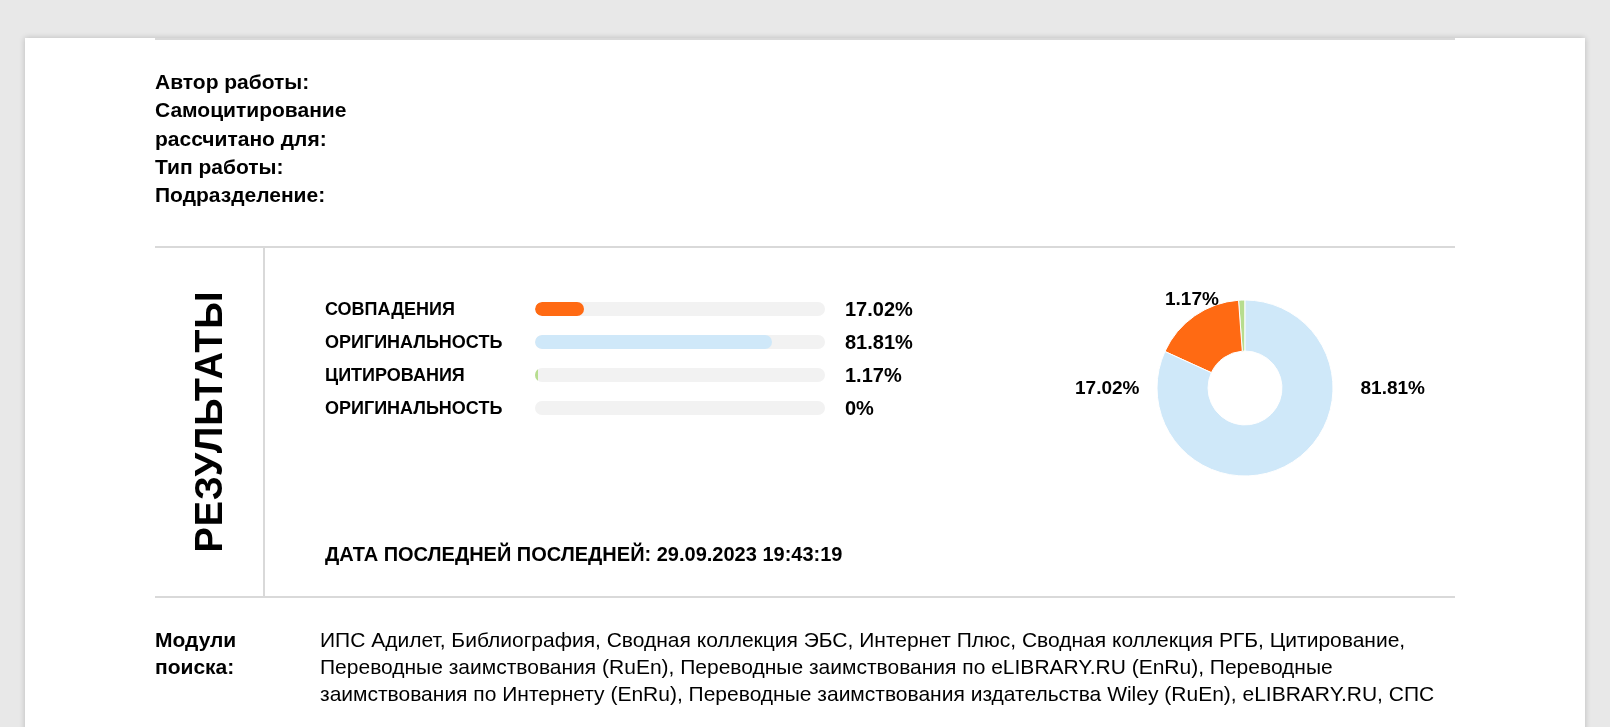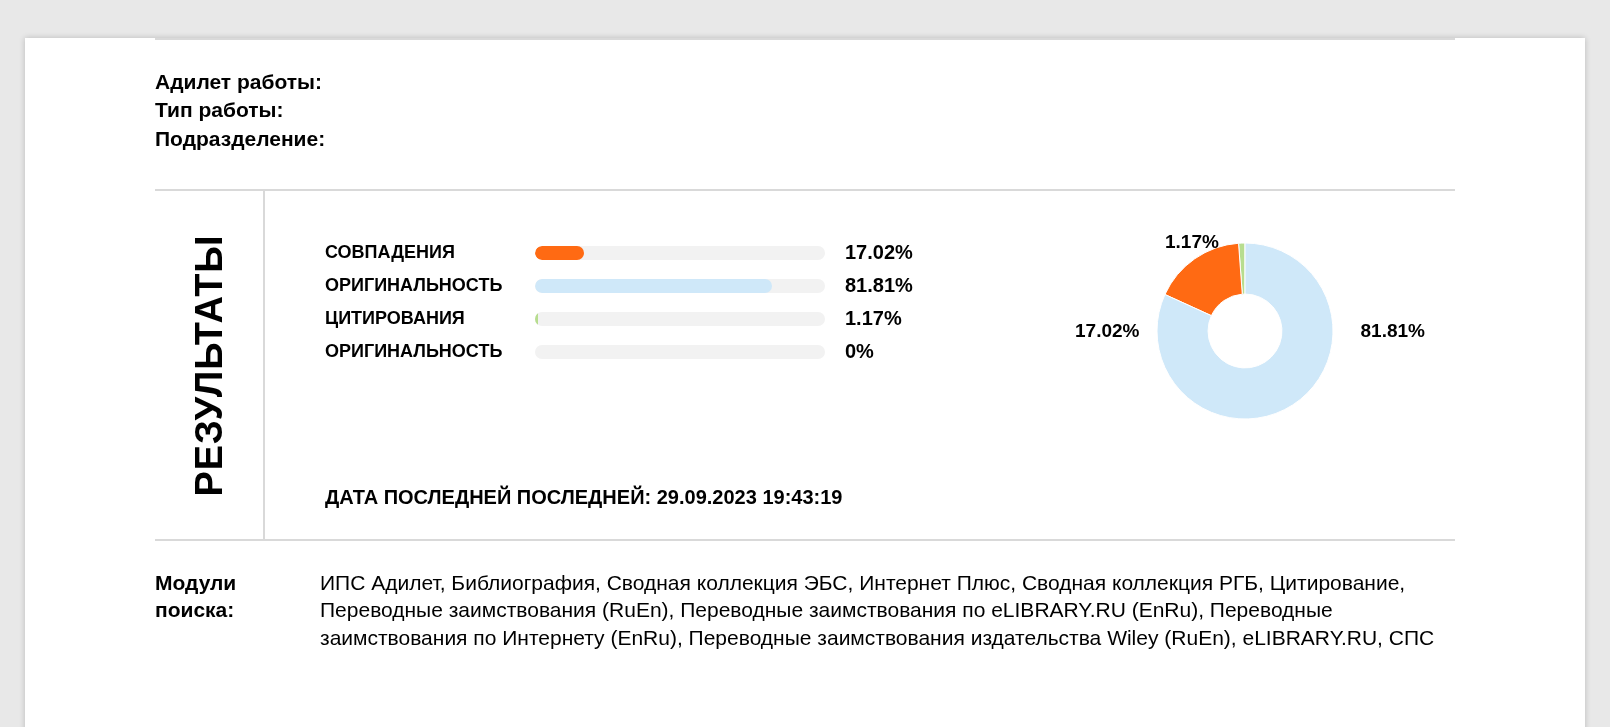--- a/index.html
+++ b/index.html
@@ -169,24 +169,25 @@
 <body>
 
 <div class="page-wrapper">
   <div class="page">
     <div class="content">
 
       <hr class="sep" style="margin-top:38px">
 
       <div class="meta-section">
         <div class="meta-row">
-          <div class="meta-label">Адилет работы:</div>
+          <div class="meta-label">Автор работы:</div>
           <div class="meta-value"></div>
         </div>
         <div class="meta-row">
+          <div class="meta-label">Самоцитирование рассчитано для:</div>
         </div>
         <div class="meta-row">
           <div class="meta-label">Тип работы:</div>
           <div class="meta-value"></div>
         </div>
         <div class="meta-row">
           <div class="meta-label">Подразделение:</div>
           <div class="meta-value"></div>
         </div>
       </div>

